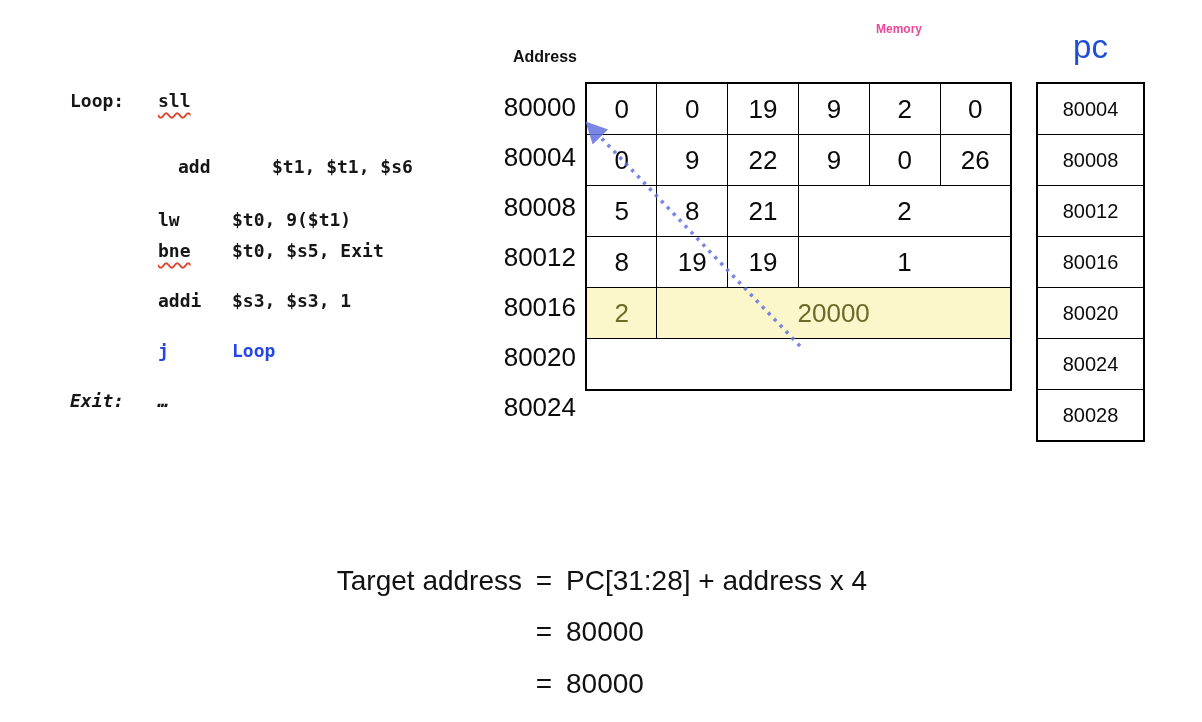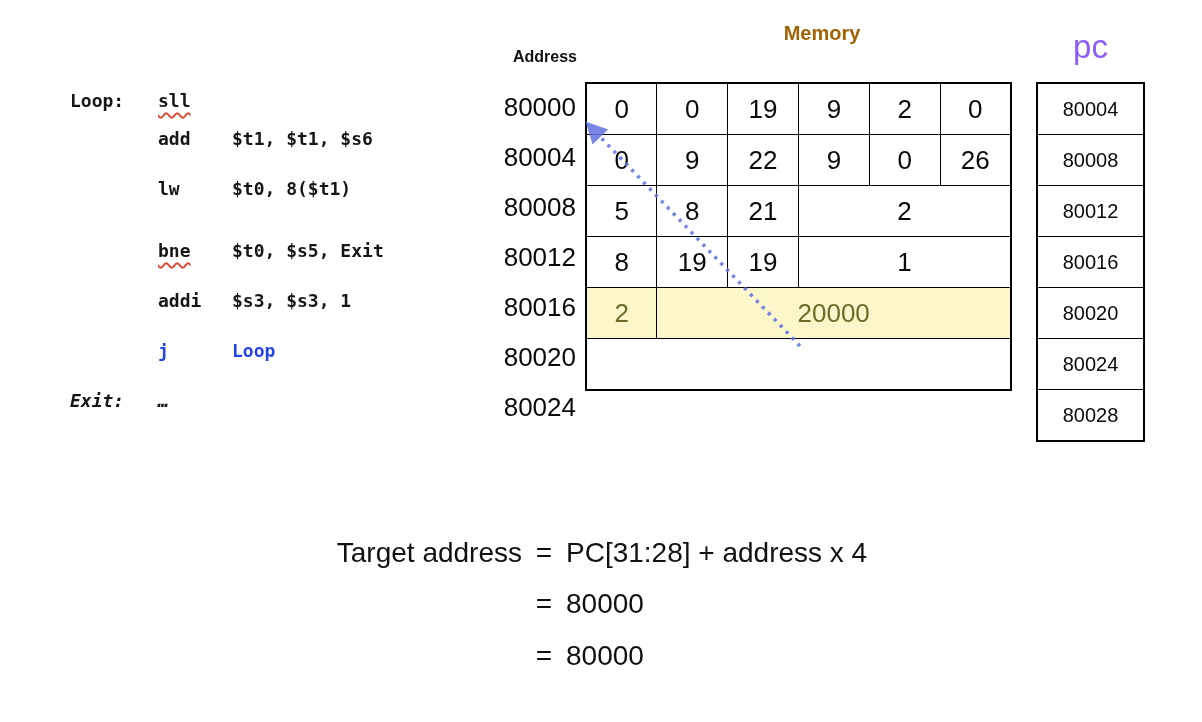--- a/index.html
+++ b/index.html
@@ -32,29 +32,29 @@
     text-decoration-style:wavy;
     text-decoration-color:#e0452b;
     text-decoration-thickness:2px;
     text-underline-offset:5px;
   }
   .blue{color:#2645e8;}
 
   
   .mem-title{
     position:absolute;left:722px;top:22px;width:200px;
-    text-align:center;font-size:20px;font-weight:700;color:#a16207;
+    text-align:right;font-size:12px;font-weight:700;color:#ec4899;
   }
   .addr-title{
     position:absolute;left:430px;top:48px;width:147px;
     text-align:right;font-size:16px;font-weight:700;color:#111;
   }
   .pc-title{
     position:absolute;left:1036px;top:28px;width:109px;
-    text-align:center;font-size:33px;font-weight:400;color:#8b5cf6;
+    text-align:center;font-size:33px;font-weight:400;color:#1d4ed8;
   }
 
   
   .addr-col{position:absolute;left:446px;top:82px;width:130px;}
   .addr-cell{
     width:130px;height:50px;display:flex;align-items:center;justify-content:flex-end;
     font-size:26px;color:#0a0a0a;
   }
 
   
@@ -84,45 +84,45 @@
     font-size:20px;color:#0a0a0a;
   }
 
   
   svg.arrow{position:absolute;left:0;top:0;pointer-events:none;z-index:5;}
 
   
   .f-line{
     position:absolute;left:280px;
     display:flex;align-items:baseline;
-    font-size:28px;color:#111;line-height:36px;white-space:pre;
+    font-size:28px;color:#111;line-height:36px;white-space:pre;margin-top:28px;
   }
   .f-lhs{display:inline-block;width:242px;text-align:right;}
   .f-eq{display:inline-block;width:44px;text-align:center;}
   .f-rhs{display:inline-block;}
 </style>
 </head>
 <body>
 
 <div class="slide">
 
   <div>
     <div class="code-line" style="top:90px;">
       <span class="c-label">Loop:</span>
       <span class="c-mn sq">sll</span>
     </div>
-    <div class="code-line" style="top:128px;">
+    <div class="code-line" style="top:156px;gap:20px;">
       <span class="c-label"></span>
       <span class="c-mn">add</span>
       <span class="c-ops">$t1, $t1, $s6</span>
     </div>
-    <div class="code-line" style="top:178px;">
+    <div class="code-line" style="top:194px;align-items:flex-end;">
       <span class="c-label"></span>
       <span class="c-mn">lw</span>
-      <span class="c-ops">$t0, 8($t1)</span>
+      <span class="c-ops">$t0, 9($t1)</span>
     </div>
     <div class="code-line" style="top:240px;">
       <span class="c-label"></span>
       <span class="c-mn sq">bne</span>
       <span class="c-ops">$t0, $s5, Exit</span>
     </div>
     <div class="code-line" style="top:290px;">
       <span class="c-label"></span>
       <span class="c-mn">addi</span>
       <span class="c-ops">$s3, $s3, 1</span>

